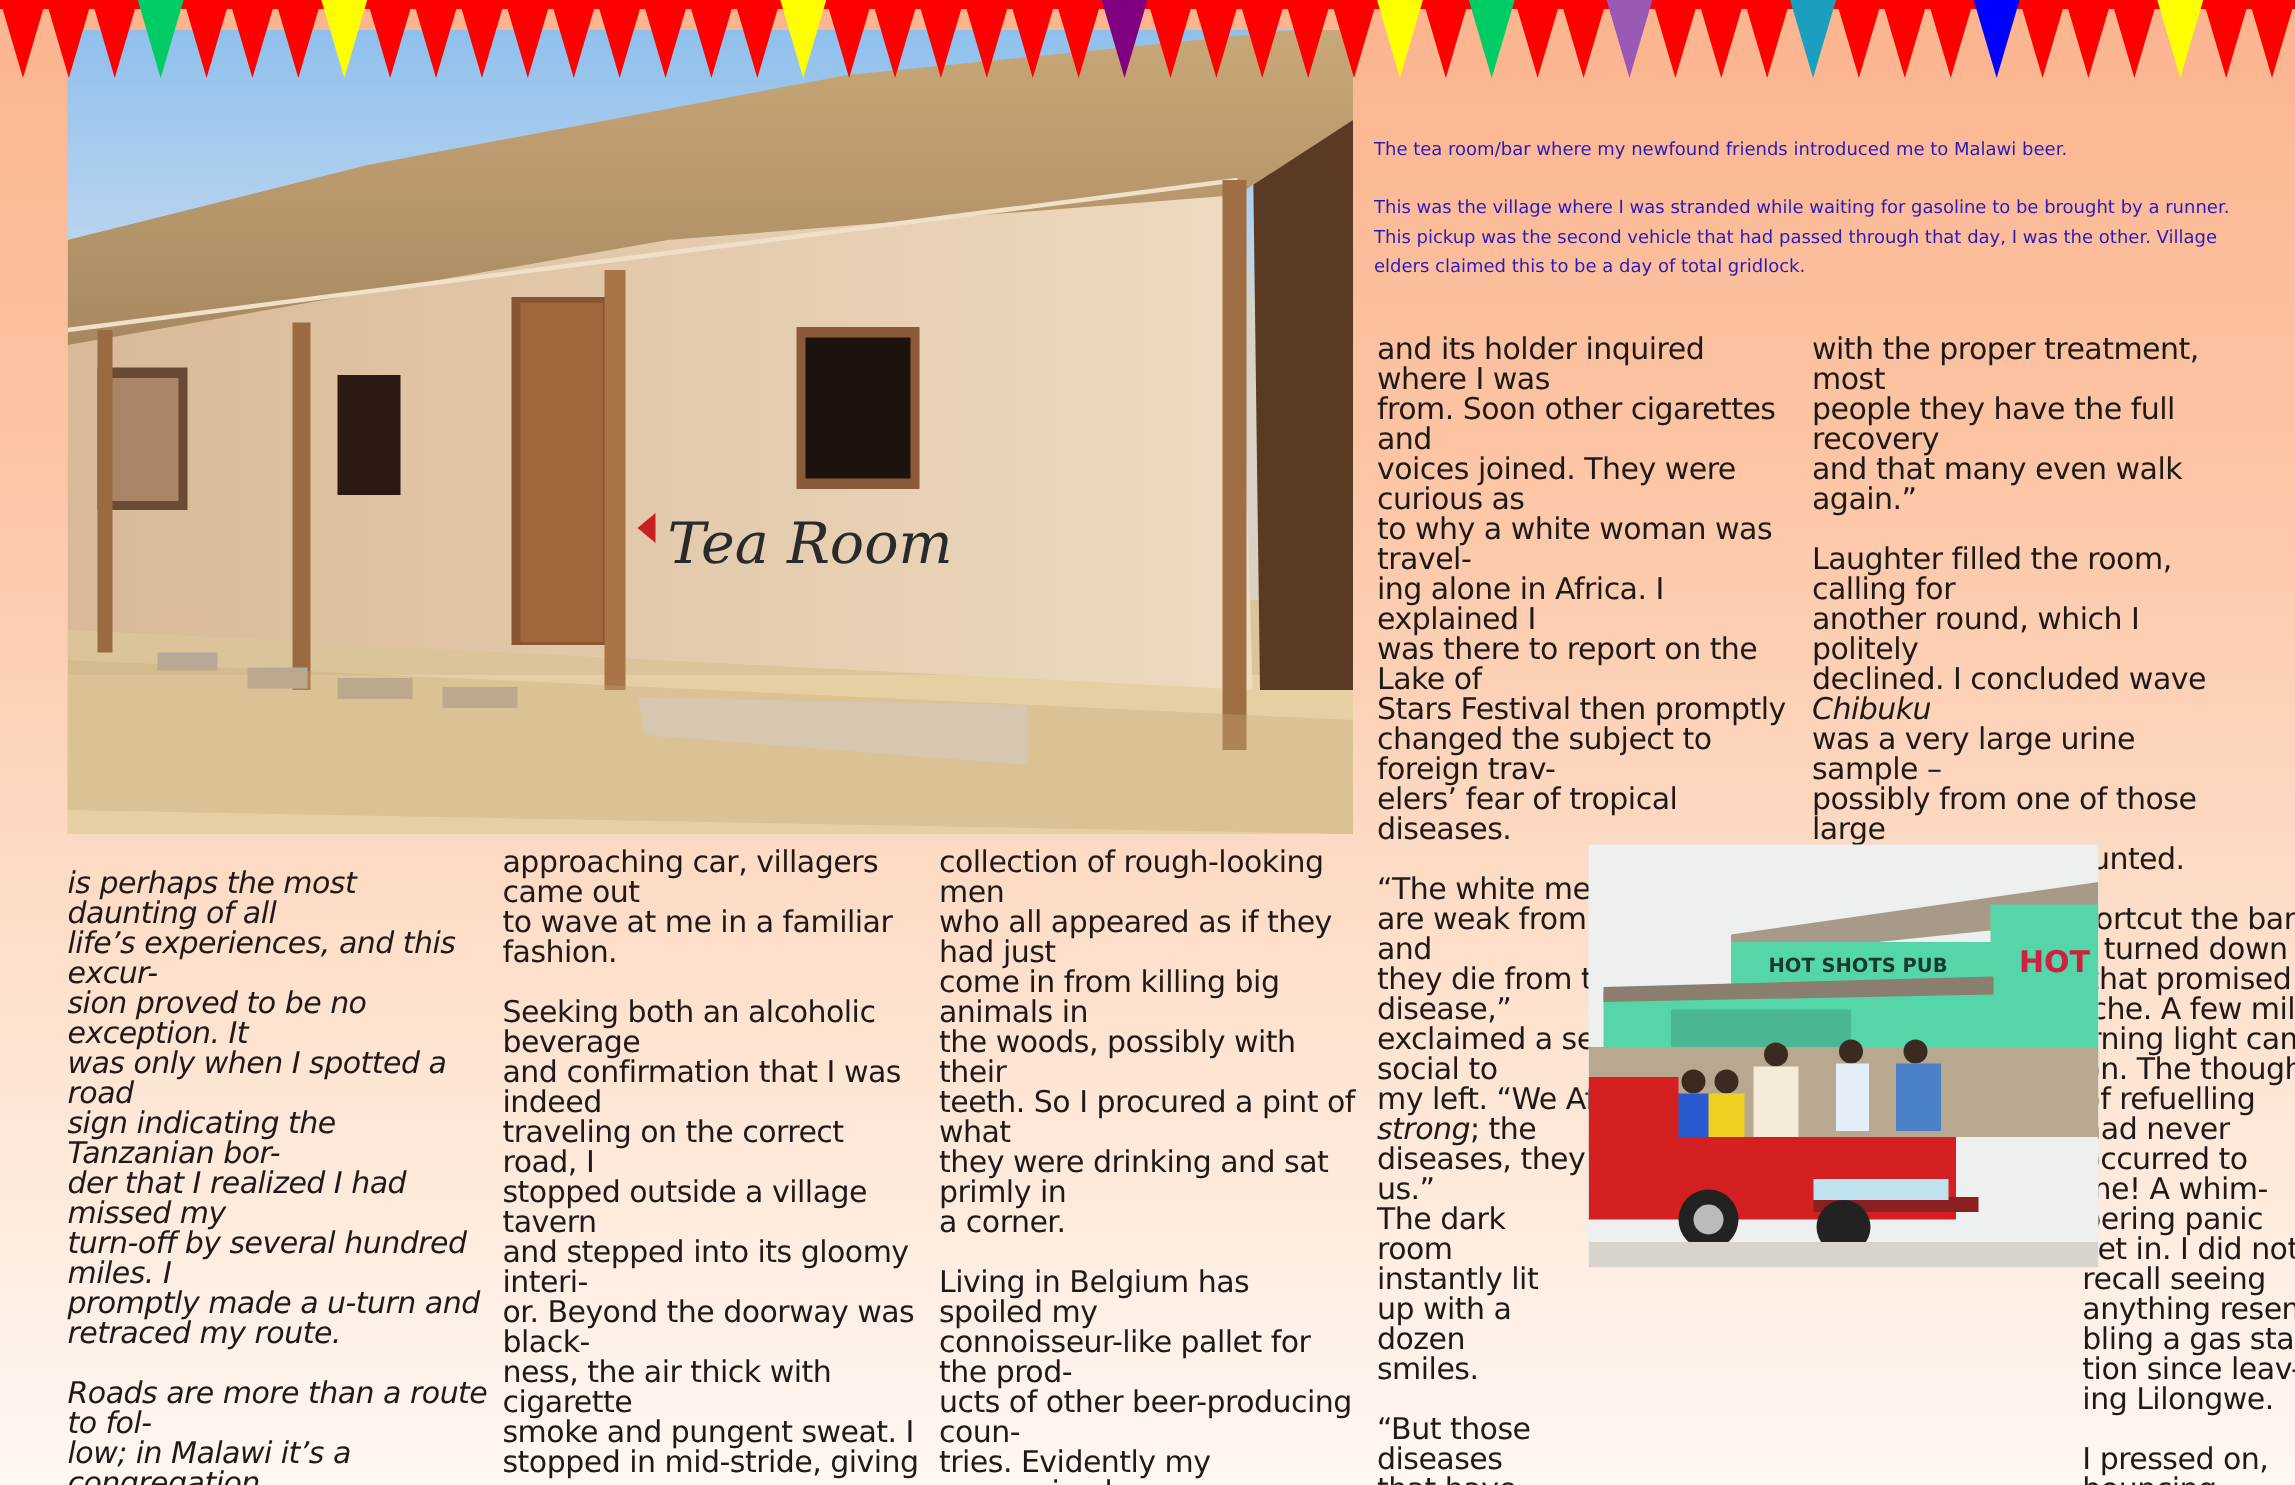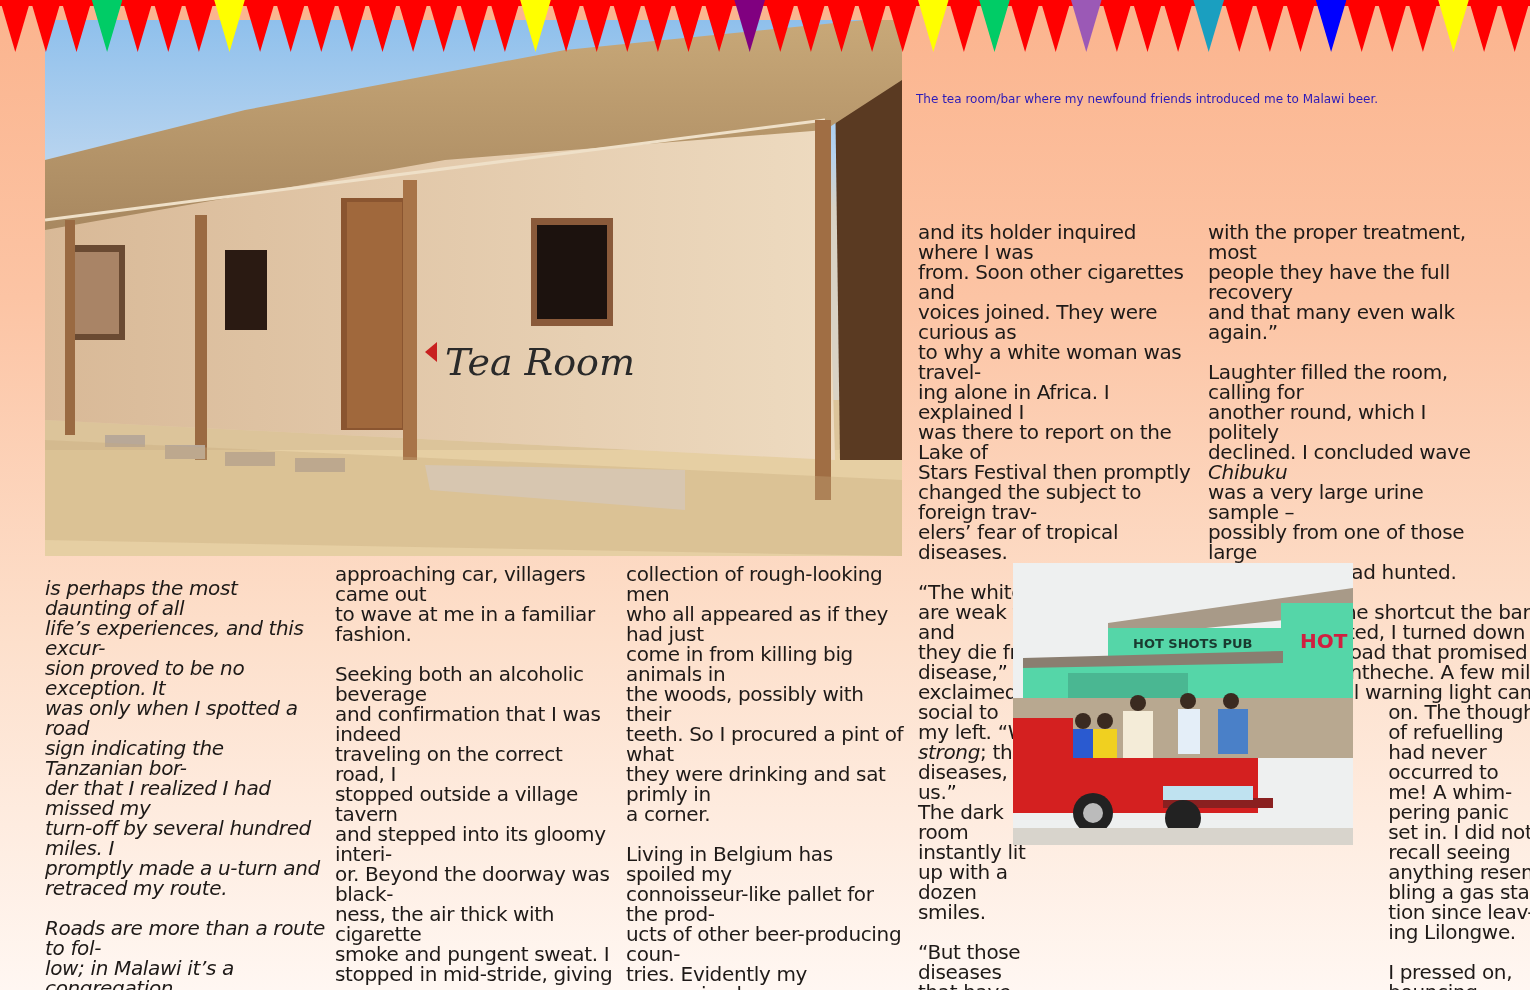--- a/index.html
+++ b/index.html
@@ -26,21 +26,21 @@
     }
     .col p { margin:0 0 20px 0; white-space:pre-line; }
     .col p:last-child { margin-bottom:0; }
     .col i { font-style:italic; }
     .c1 { left:45px;  top:578px; width:280px;font-style:italic; }
     .c2 { left:335px; top:564px; width:280px; }
     .c3 { left:626px; top:564px; width:280px; }
     .c4 { left:918px; top:222px; width:280px; }
     .c5 { left:1208px; top:222px; width:290px; }
     .photo-pub {
-      position:absolute; left:1013px; top:563px; width:340px; height:282px; overflow:hidden;
+      position:absolute; left:1059px; top:563px; width:340px; height:282px; overflow:hidden;
       background:#e8ecee;
     }
   </style>
 </head>
 <body>
 
 <svg class="bunting" viewBox="0 0 1530 55" preserveAspectRatio="none" id="bunting-svg">
     <rect x="0" y="0" width="1530" height="6" fill="#ff0000"></rect>
     <polygon points="0,0 30.6,0 15.3,52" fill="#ff0000"></polygon>
     <polygon points="30.6,0 61.2,0 45.900000000000006,52" fill="#ff0000"></polygon>
@@ -143,20 +143,21 @@
 
     <polygon points="0,420 857,460 857,536 0,520" fill="#c7a97a" opacity="0.35"></polygon>
 
     <text x="400" y="355" font-family="DejaVu Serif, serif" font-style="italic" font-size="38" fill="#2a2a2a">Tea Room</text>
     <polygon points="380,332 392,322 392,342" fill="#c82020"></polygon>
   </svg>
 </div>
 
 <div class="caption">
   <p>The tea room/bar where my newfound friends introduced me to Malawi beer.</p>
+  <p>This was the village where I was stranded while waiting for gasoline to be brought by a runner. This pickup was the second vehicle that had passed through that day, I was the other. Village elders claimed this to be a day of total gridlock.</p>
 </div>
 
 <div class="col c1">
   <p>is perhaps the most daunting of all
 life’s experiences, and this excur-
 sion proved to be no exception. It
 was only when I spotted a road
 sign indicating the Tanzanian bor-
 der that I realized I had missed my
 turn-off by several hundred miles. I

